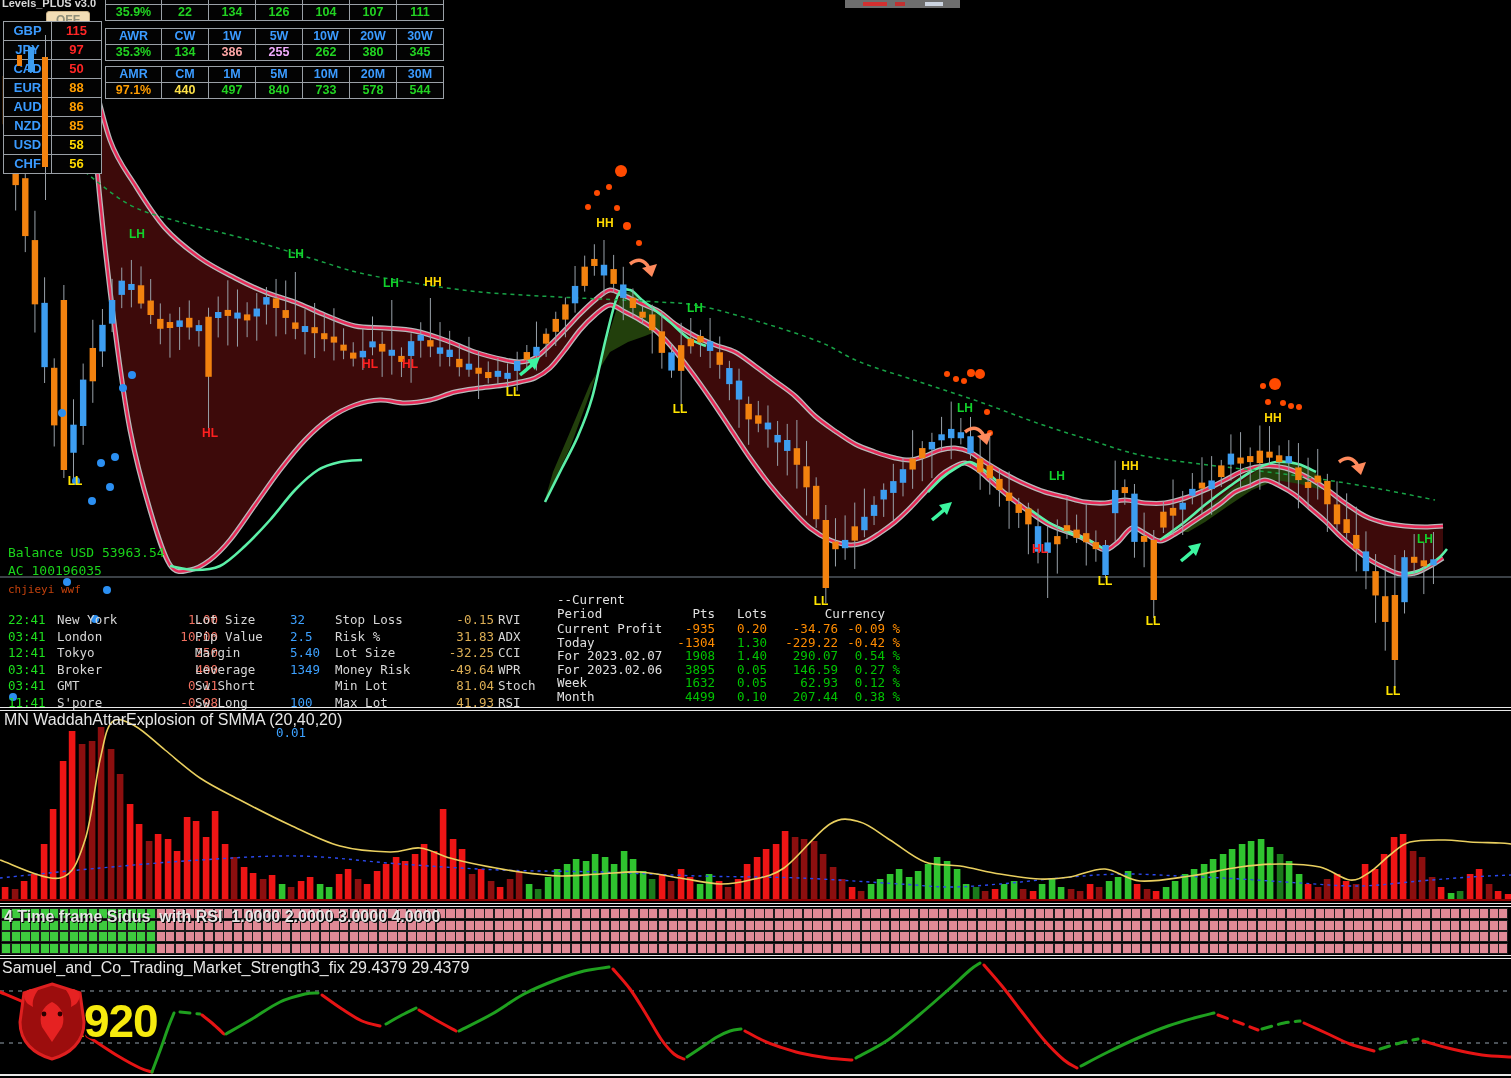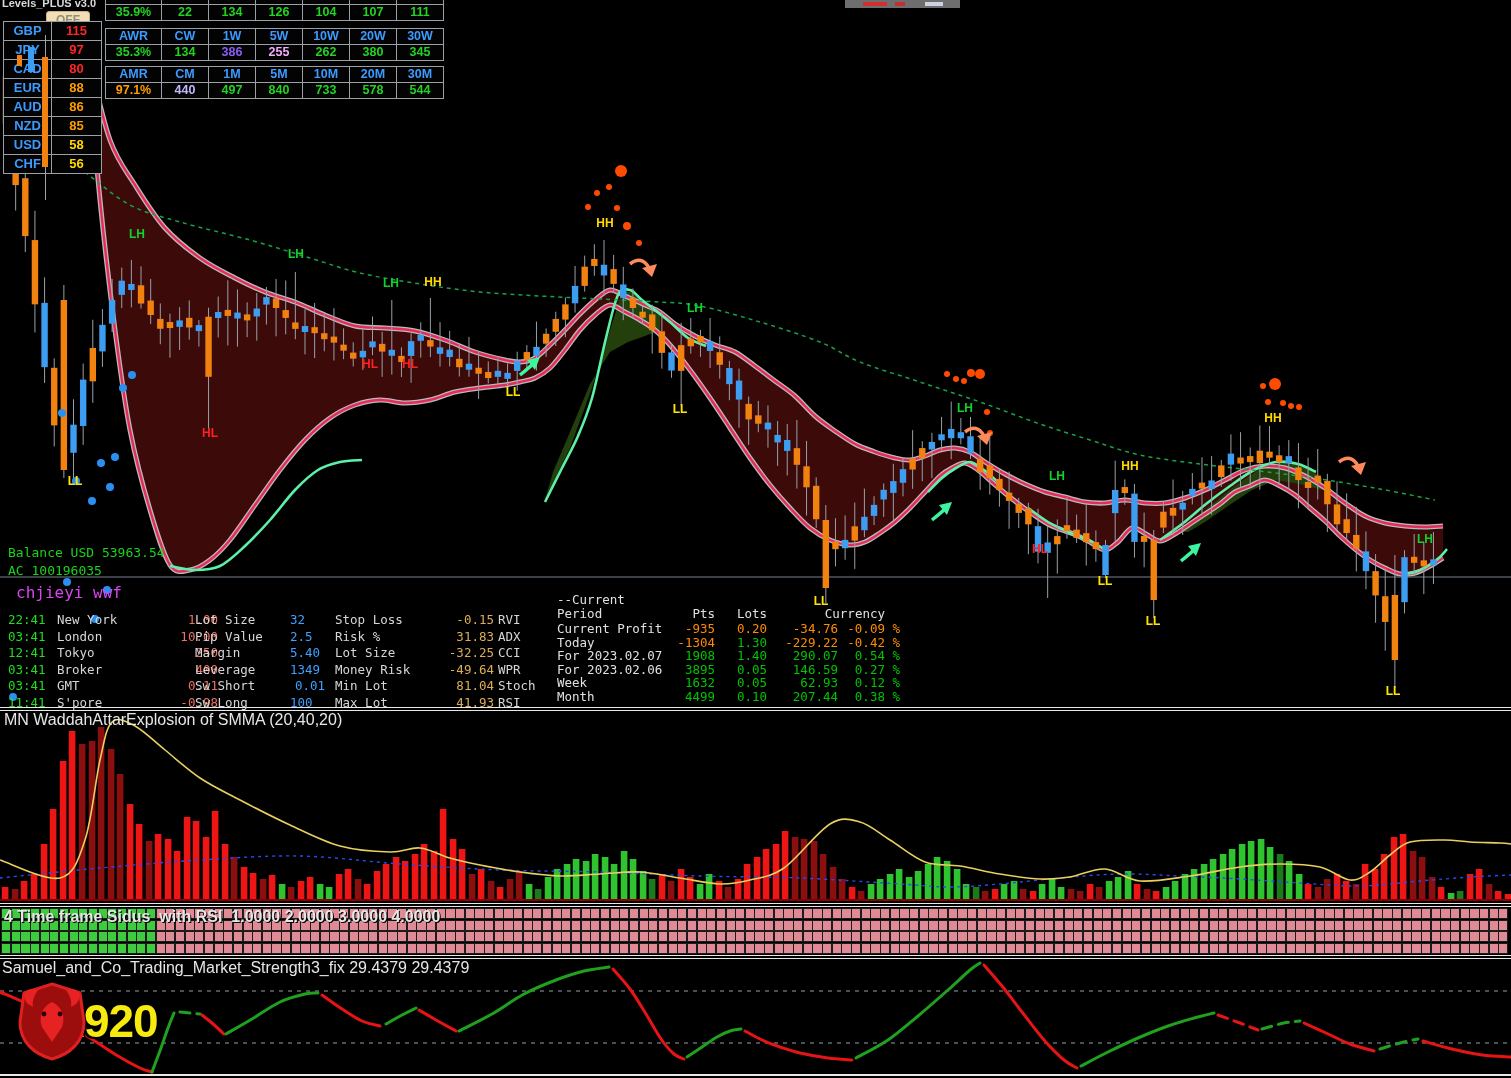--- a/index.html
+++ b/index.html
@@ -1270,21 +1270,21 @@
   </div>
 
   <div class="abs cur-title">Levels_PLUS v3.0</div>
   <div class="abs off-btn">OFF</div>
   <div class="abs cur-panel" id="cur-panel">
       <div class="cur-cell" style="color: rgb(59, 155, 255);">GBP</div>
       <div class="cur-cell" style="color: rgb(255, 38, 38);">115</div>
       <div class="cur-cell" style="color: rgb(59, 155, 255);">JPY</div>
       <div class="cur-cell" style="color: rgb(255, 38, 38);">97</div>
       <div class="cur-cell" style="color: rgb(59, 155, 255);">CAD</div>
-      <div class="cur-cell" style="color: rgb(255, 38, 38);">80</div>
+      <div class="cur-cell" style="color: rgb(255, 38, 38);">50</div>
       <div class="cur-cell" style="color: rgb(59, 155, 255);">EUR</div>
       <div class="cur-cell" style="color: rgb(255, 157, 0);">88</div>
       <div class="cur-cell" style="color: rgb(59, 155, 255);">AUD</div>
       <div class="cur-cell" style="color: rgb(255, 157, 0);">86</div>
       <div class="cur-cell" style="color: rgb(59, 155, 255);">NZD</div>
       <div class="cur-cell" style="color: rgb(255, 157, 0);">85</div>
       <div class="cur-cell" style="color: rgb(59, 155, 255);">USD</div>
       <div class="cur-cell" style="color: rgb(255, 217, 0);">58</div>
       <div class="cur-cell" style="color: rgb(59, 155, 255);">CHF</div>
       <div class="cur-cell" style="color: rgb(255, 217, 0);">56</div>
@@ -1315,47 +1315,47 @@
       <div class="abs ptable" style="top: 28px;">
         <div class="pcell phead">AWR</div>
         <div class="pcell phead">CW</div>
         <div class="pcell phead">1W</div>
         <div class="pcell phead">5W</div>
         <div class="pcell phead">10W</div>
         <div class="pcell phead">20W</div>
         <div class="pcell phead">30W</div>
         <div class="pcell" style="color: rgb(34, 211, 34);">35.3%</div>
         <div class="pcell" style="color: rgb(34, 211, 34);">134</div>
-        <div class="pcell" style="color: #8b5cf6;">386</div>
+        <div class="pcell" style="color: #fca5a5;">386</div>
         <div class="pcell" style="color: #f0abfc;">255</div>
         <div class="pcell" style="color: rgb(34, 211, 34);">262</div>
         <div class="pcell" style="color: rgb(34, 211, 34);">380</div>
         <div class="pcell" style="color: rgb(34, 211, 34);">345</div>
       </div>
       <div class="abs ptable" style="top: 66px;">
         <div class="pcell phead">AMR</div>
         <div class="pcell phead">CM</div>
         <div class="pcell phead">1M</div>
         <div class="pcell phead">5M</div>
         <div class="pcell phead">10M</div>
         <div class="pcell phead">20M</div>
         <div class="pcell phead">30M</div>
         <div class="pcell" style="color: rgb(255, 157, 0);">97.1%</div>
-        <div class="pcell" style="color: #c4b5fd;">440</div>
+        <div class="pcell" style="color: #fde047;">440</div>
         <div class="pcell" style="color: rgb(34, 211, 34);">497</div>
         <div class="pcell" style="color: rgb(34, 211, 34);">840</div>
         <div class="pcell" style="color: rgb(34, 211, 34);">733</div>
         <div class="pcell" style="color: rgb(34, 211, 34);">578</div>
         <div class="pcell" style="color: rgb(34, 211, 34);">544</div>
       </div>
     </div>
 
   <div class="abs mono bal" style="left:8px;top:545px;font-size:13px">Balance USD 53963.54</div>
   <div class="abs mono bal" style="left:8px;top:563px;font-size:13px">AC 100196035</div>
-  <div class="abs mono" style="left:16px;top:583px;color:#d946ef;font-size:16px">chjieyi wwf</div>
+  <div class="abs mono" style="left:8px;top:583px;color:#c2410c;font-size:11px">chjieyi wwf</div>
 
   <div id="session-table">
       <div class="session-row" style="top: 612px; width: 545px;">
         <span style="left: 0px; width: 45px; color: rgb(30, 224, 30);">22:41</span>
         <span style="left: 49px; width: 99px; color: rgb(214, 214, 214);">New York</span>
         <span style="left: 152px; width: 58px; color: rgb(240, 112, 96); text-align: right;">1.00</span>
         <span style="left: 187px; width: 90px; color: rgb(214, 214, 214);">Lot Size</span>
         <span style="left: 282px; width: 50px; color: rgb(61, 161, 255);">32</span>
         <span style="left: 327px; width: 100px; color: rgb(214, 214, 214);">Stop Loss</span>
         <span style="left: 430px; width: 56px; color: rgb(220, 174, 84); text-align: right;">-0.15</span>
@@ -1389,21 +1389,21 @@
         <span style="left: 282px; width: 50px; color: rgb(61, 161, 255);">1349</span>
         <span style="left: 327px; width: 100px; color: rgb(214, 214, 214);">Money Risk</span>
         <span style="left: 430px; width: 56px; color: rgb(220, 174, 84); text-align: right;">-49.64</span>
         <span style="left: 490px; width: 50px; color: rgb(214, 214, 214);">WPR</span>
       </div>
       <div class="session-row" style="top: 678px; width: 545px;">
         <span style="left: 0px; width: 45px; color: rgb(30, 224, 30);">03:41</span>
         <span style="left: 49px; width: 99px; color: rgb(214, 214, 214);">GMT</span>
         <span style="left: 152px; width: 58px; color: rgb(240, 112, 96); text-align: right;">0.11</span>
         <span style="left: 187px; width: 90px; color: rgb(214, 214, 214);">Sw Short</span>
-        <span style="left: 287px; width: 50px; color: rgb(61, 161, 255);">0.01</span>
+        <span style="left: 268px; width: 50px; color: rgb(61, 161, 255); margin-top: 47px;">0.01</span>
         <span style="left: 327px; width: 100px; color: rgb(214, 214, 214);">Min Lot</span>
         <span style="left: 430px; width: 56px; color: rgb(220, 174, 84); text-align: right;">81.04</span>
         <span style="left: 490px; width: 50px; color: rgb(214, 214, 214);">Stoch</span>
       </div>
       <div class="session-row" style="top: 694.5px; width: 545px;">
         <span style="left: 0px; width: 45px; color: rgb(30, 224, 30);">11:41</span>
         <span style="left: 49px; width: 99px; color: rgb(214, 214, 214);">S'pore</span>
         <span style="left: 152px; width: 58px; color: rgb(240, 112, 96); text-align: right;">-0.98</span>
         <span style="left: 187px; width: 90px; color: rgb(214, 214, 214);">Sw Long</span>
         <span style="left: 282px; width: 50px; color: rgb(61, 161, 255);">100</span>

